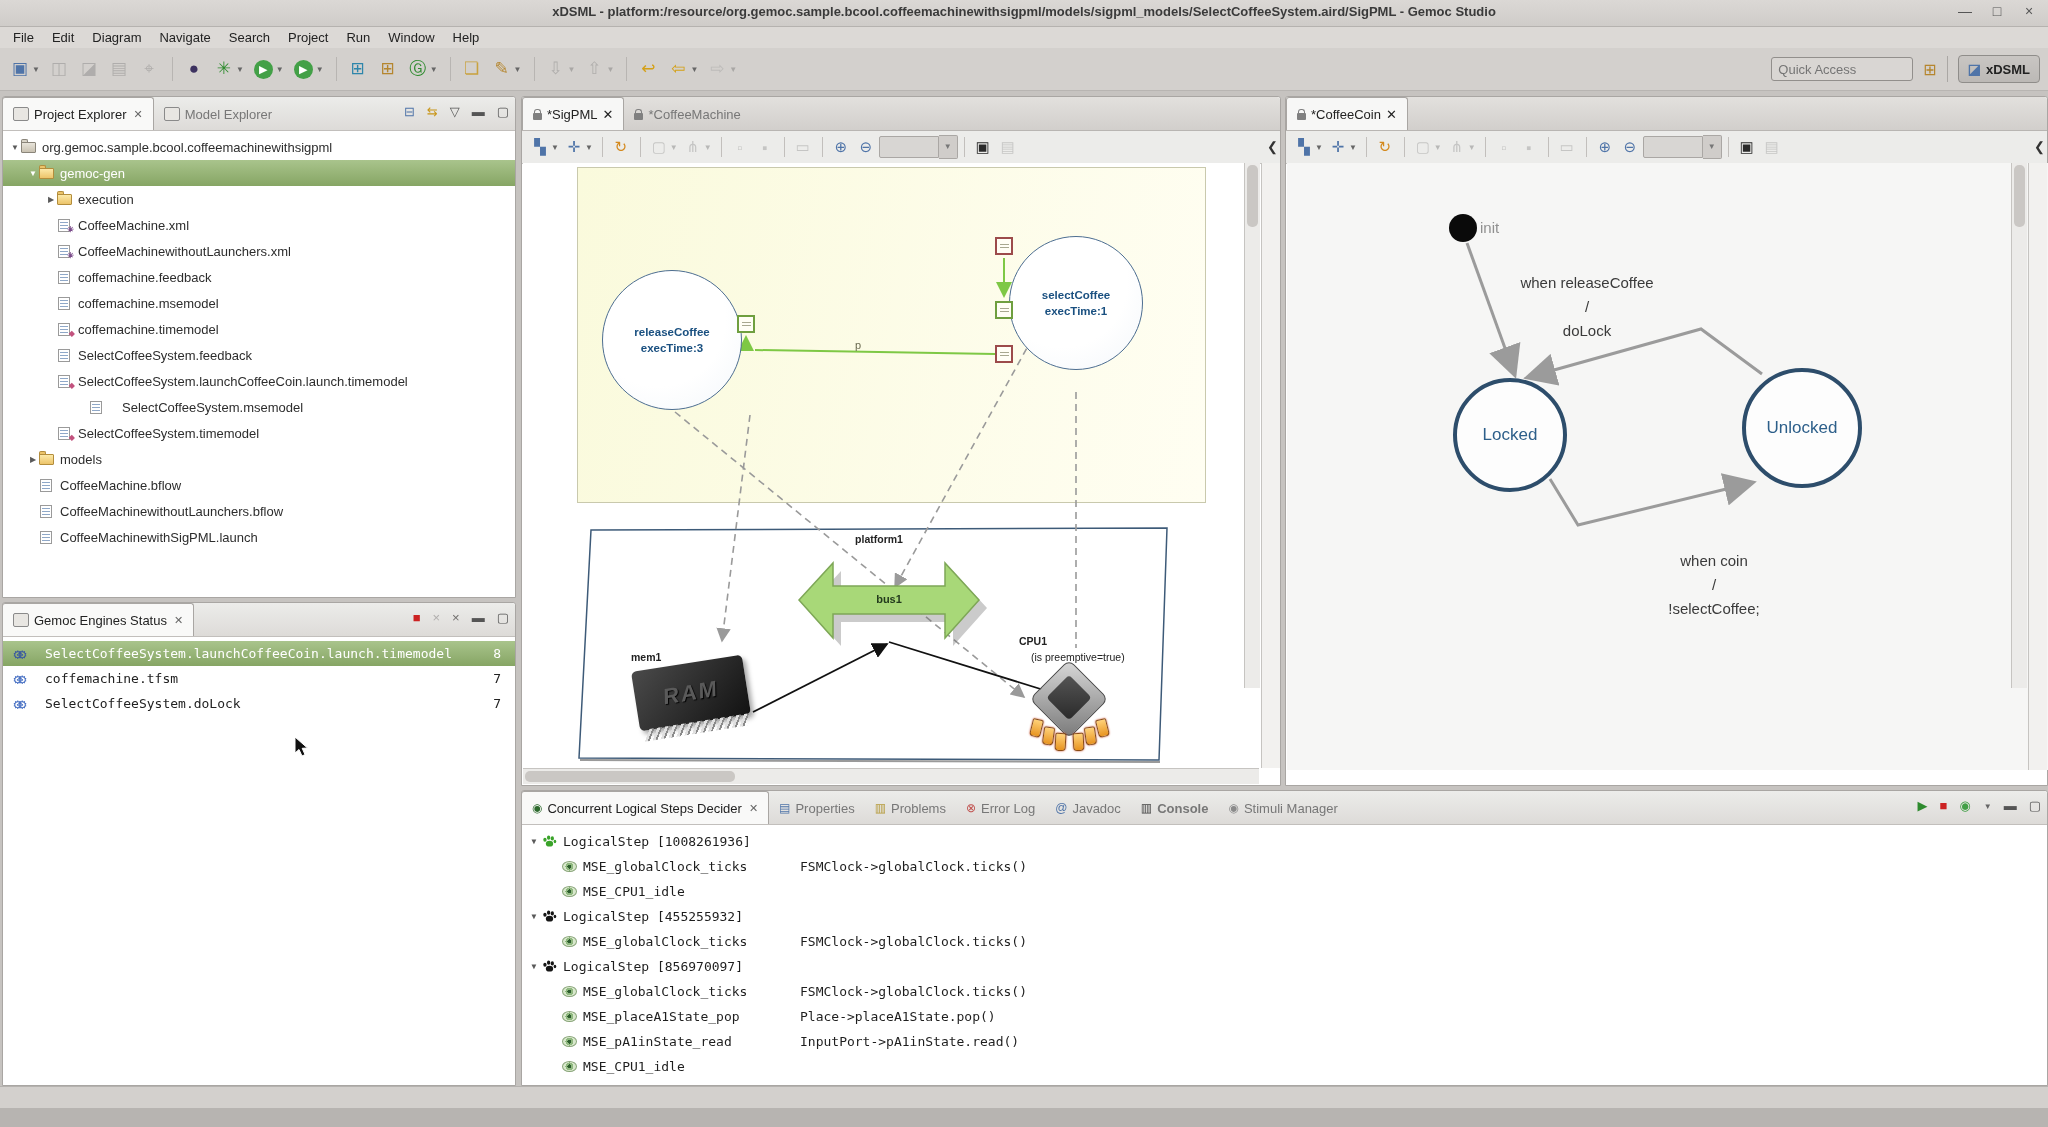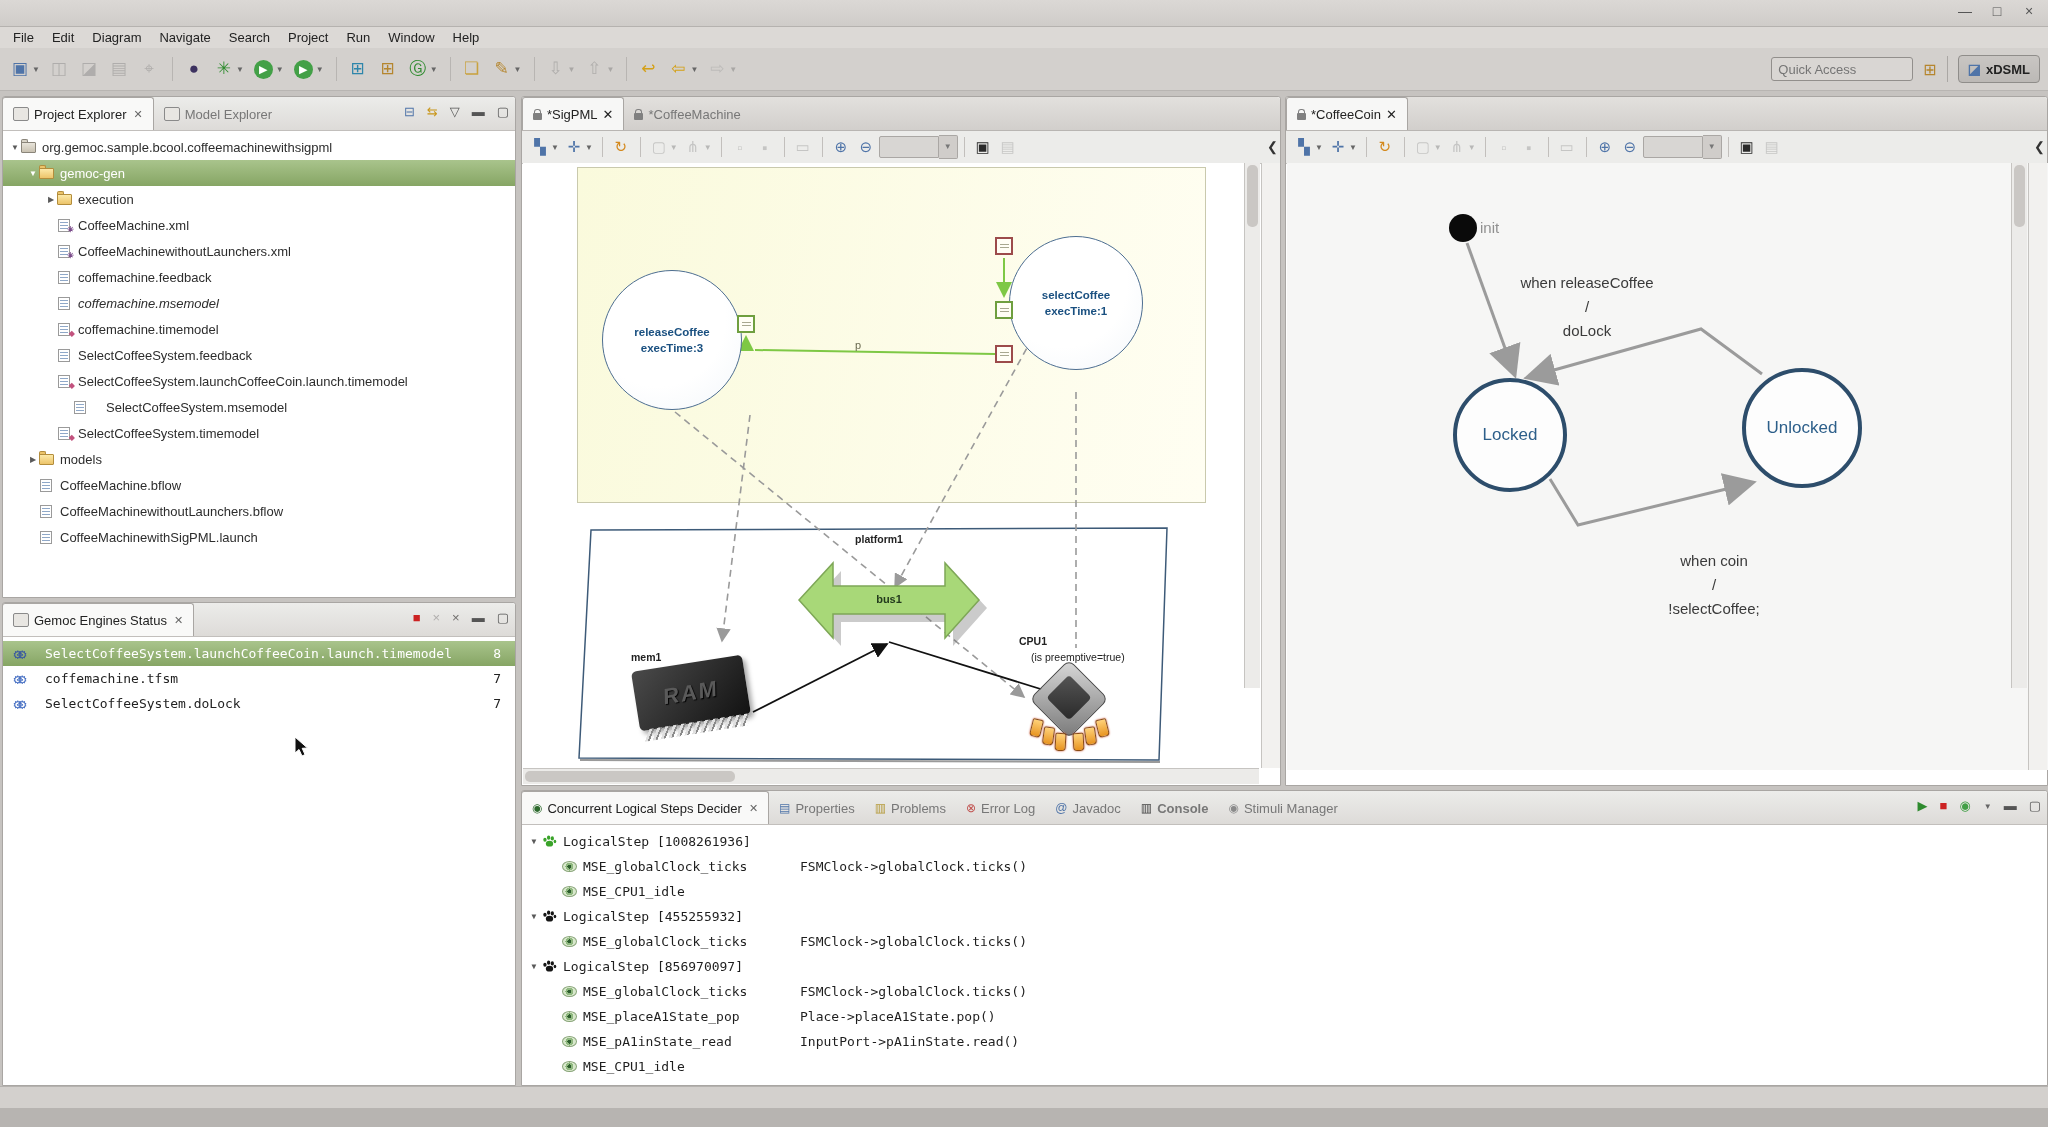--- a/index.html
+++ b/index.html
@@ -150,20 +150,21 @@
   .statusbar{position:absolute;left:0;top:1086px;width:2048px;height:22px;background:#d3d0cd;border-top:1px solid #b5b2af;}
   .bottom-band{position:absolute;left:0;top:1108px;width:2048px;height:19px;background:#b7b4b1;}
   .cursor{position:absolute;left:293px;top:736px;z-index:99;pointer-events:none;}
 </style>
 </head>
 <body>
 
 <div class="app">
 
   <div class="titlebar">
+    <div class="window-title">xDSML - platform:/resource/org.gemoc.sample.bcool.coffeemachinewithsigpml/models/sigpml_models/SelectCoffeeSystem.aird/SigPML - Gemoc Studio</div>
     <div class="win-controls" id="winControls">
         <span>—</span>
         <span>□</span>
         <span>×</span>
       </div>
   </div>
 
   <div class="menubar" id="menubar">
       <span class="menu-item">File</span>
       <span class="menu-item">Edit</span>
@@ -325,21 +326,21 @@
           <span class="tlabel">CoffeeMachinewithoutLaunchers.xml</span>
         </div>
         <div class="trow" style="padding-left: 42px;">
           <span class="tarrow"></span>
           <span class="ico">
             <span class="p-page"></span>
             <span class="p-lines"></span>
           </span>
           <span class="tlabel">coffemachine.feedback</span>
         </div>
-        <div class="trow" style="padding-left: 42px; font-style: italic;">
+        <div class="trow" style="padding-left: 42px;">
           <span class="tarrow"></span>
           <span class="ico">
             <span class="p-page"></span>
             <span class="p-lines"></span>
           </span>
           <span class="tlabel">coffemachine.msemodel</span>
         </div>
         <div class="trow" style="padding-left: 42px;">
           <span class="tarrow"></span>
           <span class="ico">
@@ -359,21 +360,21 @@
         </div>
         <div class="trow" style="padding-left: 42px;">
           <span class="tarrow"></span>
           <span class="ico">
             <span class="p-page"></span>
             <span class="p-lines"></span>
             <span class="p-diamond">◆</span>
           </span>
           <span class="tlabel">SelectCoffeeSystem.launchCoffeeCoin.launch.timemodel</span>
         </div>
-        <div class="trow" style="padding-left: 46px; gap: 12px;">
+        <div class="trow" style="padding-left: 62px; gap: 12px;">
           <span class="tarrow"></span>
           <span class="ico">
             <span class="p-page"></span>
             <span class="p-lines"></span>
           </span>
           <span class="tlabel">SelectCoffeeSystem.msemodel</span>
         </div>
         <div class="trow" style="padding-left: 42px;">
           <span class="tarrow"></span>
           <span class="ico">

